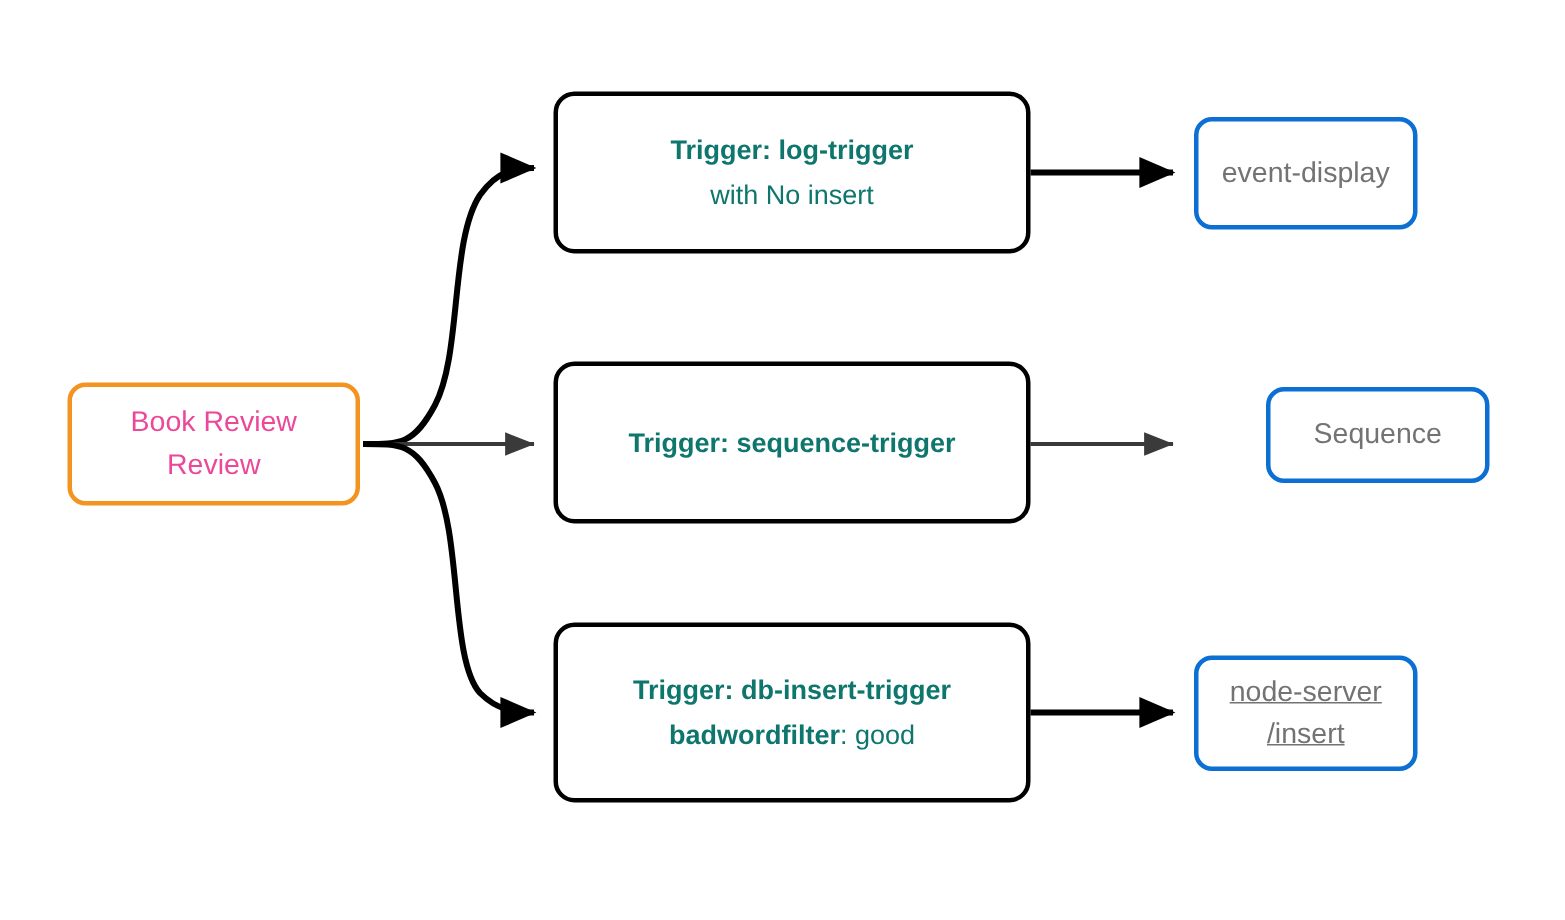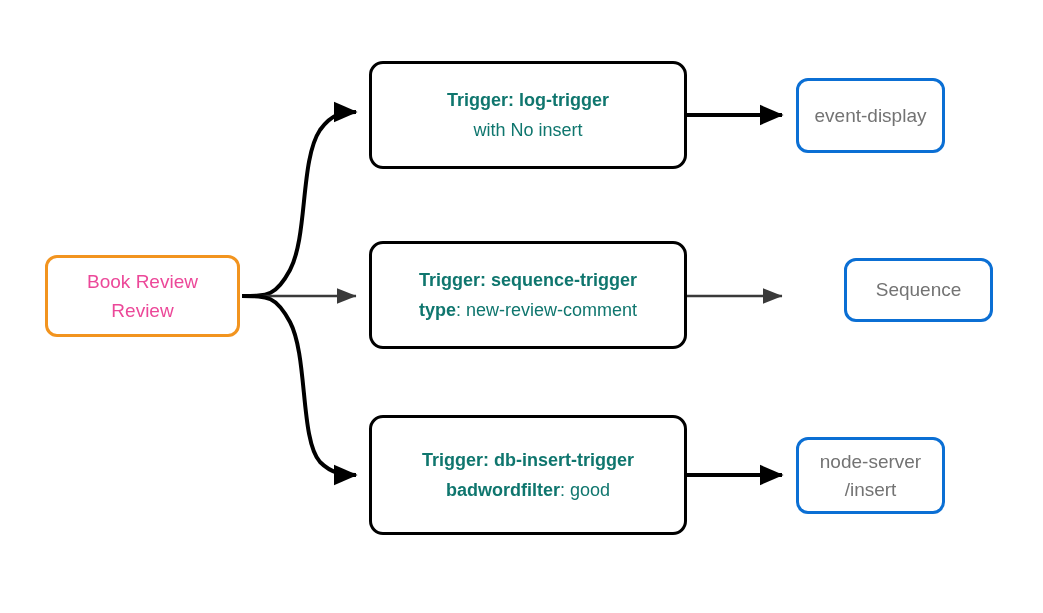--- a/index.html
+++ b/index.html
@@ -102,34 +102,33 @@
     <span class="line">Review</span>
   </div>
 
   <div id="triggers-layer">
       <div class="node-box trigger-box" style="left: 369px; top: 61px; width: 318px; height: 108px;">
         <div class="line"><span class="k">Trigger: log-trigger</span></div>
         <div class="line"><span class="v">with No insert</span></div>
       </div>
       <div class="node-box trigger-box" style="left: 369px; top: 241px; width: 318px; height: 108px;">
         <div class="line"><span class="k">Trigger: sequence-trigger</span></div>
-        <div class="line"><span class="k">type</span><span class="v">: new-review-comment</span></div>
       </div>
       <div class="node-box trigger-box" style="left: 369px; top: 415px; width: 318px; height: 120px;">
         <div class="line"><span class="k">Trigger: db-insert-trigger</span></div>
         <div class="line"><span class="k">badwordfilter</span><span class="v">: good</span></div>
       </div>
     </div>
 
   <div id="targets-layer">
       <div class="node-box target-box" style="left: 796px; top: 78px; width: 149px; height: 75px;">
         <div class="line">event-display</div>
       </div>
       <div class="node-box target-box" style="left: 796px; top: 258px; width: 149px; height: 64px; margin-left: 48px;">
         <div class="line">Sequence</div>
       </div>
-      <div class="node-box target-box" style="left: 796px; top: 437px; width: 149px; height: 77px;">
+      <div class="node-box target-box" style="left: 796px; top: 437px; width: 149px; height: 77px; text-decoration: underline;">
         <div class="line">node-server</div>
         <div class="line">/insert</div>
       </div>
     </div>
 
 </div>
 
 </body></html>

